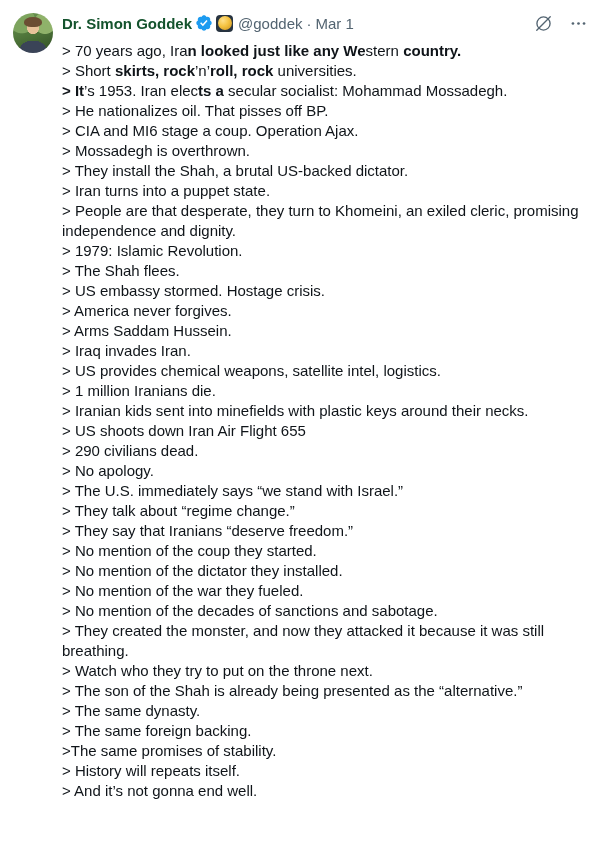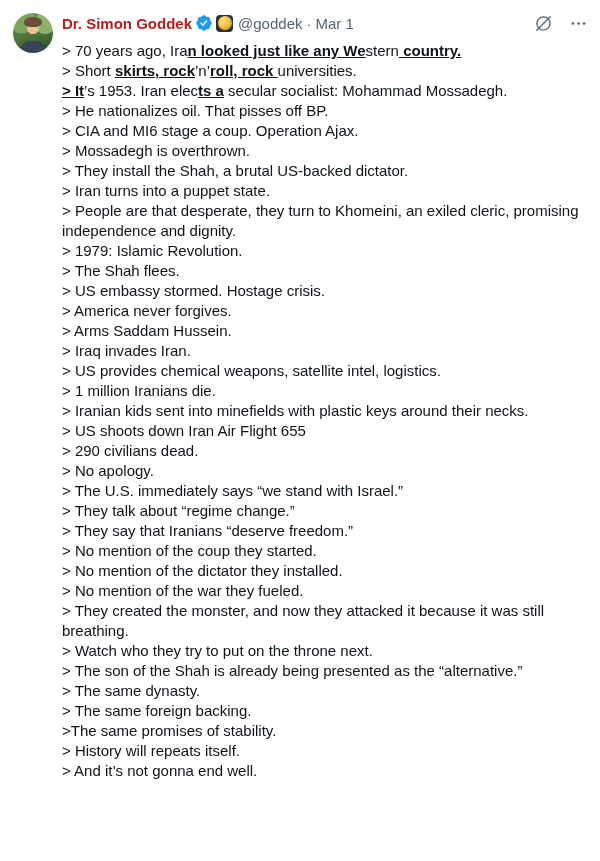--- a/index.html
+++ b/index.html
@@ -44,21 +44,21 @@
   .header-row {
     display: flex;
     align-items: center;
     height: 20px;
     white-space: nowrap;
     margin-bottom: 8px;
   }
   .display-name {
     font-weight: 700;
     font-size: 15px;
-    color: #b91c1c;
+    color: #14532d;
     cursor: pointer;
   }
   .badge { display: inline-flex; align-items: center; margin-left: 3px; }
   .verified svg { width: 18px; height: 18px; display: block; }
   .affiliate {
     width: 17px; height: 17px;
     margin-left: 3px;
     border-radius: 4px;
     background: #273340;
     display: inline-flex;
@@ -96,21 +96,21 @@
   }
   .icon-btn svg { width: 19px; height: 19px; display: block; }
   
   .tweet-body {
     font-size: 15px;
     line-height: 20px;
     color: #0f1419;
     letter-spacing: 0;
   }
   .tweet-line { white-space: normal; overflow-wrap: break-word; }
-  .seg-bold { font-weight: 700; text-decoration: underline; }
+  .seg-bold { font-weight: 700; }
 </style>
 </head>
 <body>
 
 <article class="tweet">
 
   <div class="avatar"></div>
 
   <div class="header-row">
     <span class="display-name">Dr. Simon Goddek</span>
@@ -167,20 +167,21 @@
       <div class="tweet-line"><span>&gt; Iranian kids sent into minefields with plastic keys around their necks.</span></div>
       <div class="tweet-line"><span>&gt; US shoots down Iran Air Flight 655</span></div>
       <div class="tweet-line"><span>&gt; 290 civilians dead.</span></div>
       <div class="tweet-line"><span>&gt; No apology.</span></div>
       <div class="tweet-line"><span>&gt; The U.S. immediately says “we stand with Israel.”</span></div>
       <div class="tweet-line"><span>&gt; They talk about “regime change.”</span></div>
       <div class="tweet-line"><span>&gt; They say that Iranians “deserve freedom.”</span></div>
       <div class="tweet-line"><span>&gt; No mention of the coup they started.</span></div>
       <div class="tweet-line"><span>&gt; No mention of the dictator they installed.</span></div>
       <div class="tweet-line"><span>&gt; No mention of the war they fueled.</span></div>
+      <div class="tweet-line"><span>&gt; No mention of the decades of sanctions and sabotage.</span></div>
       <div class="tweet-line"><span>&gt; They created the monster, and now they attacked it because it was still breathing.</span></div>
       <div class="tweet-line"><span>&gt; Watch who they try to put on the throne next.</span></div>
       <div class="tweet-line"><span>&gt; The son of the Shah is already being presented as the “alternative.”</span></div>
       <div class="tweet-line"><span>&gt; The same dynasty.</span></div>
       <div class="tweet-line"><span>&gt; The same foreign backing.</span></div>
       <div class="tweet-line"><span>&gt;The same promises of stability.</span></div>
       <div class="tweet-line"><span>&gt; History will repeats itself.</span></div>
       <div class="tweet-line"><span>&gt; And it’s not gonna end well.</span></div>
     </div>
 

